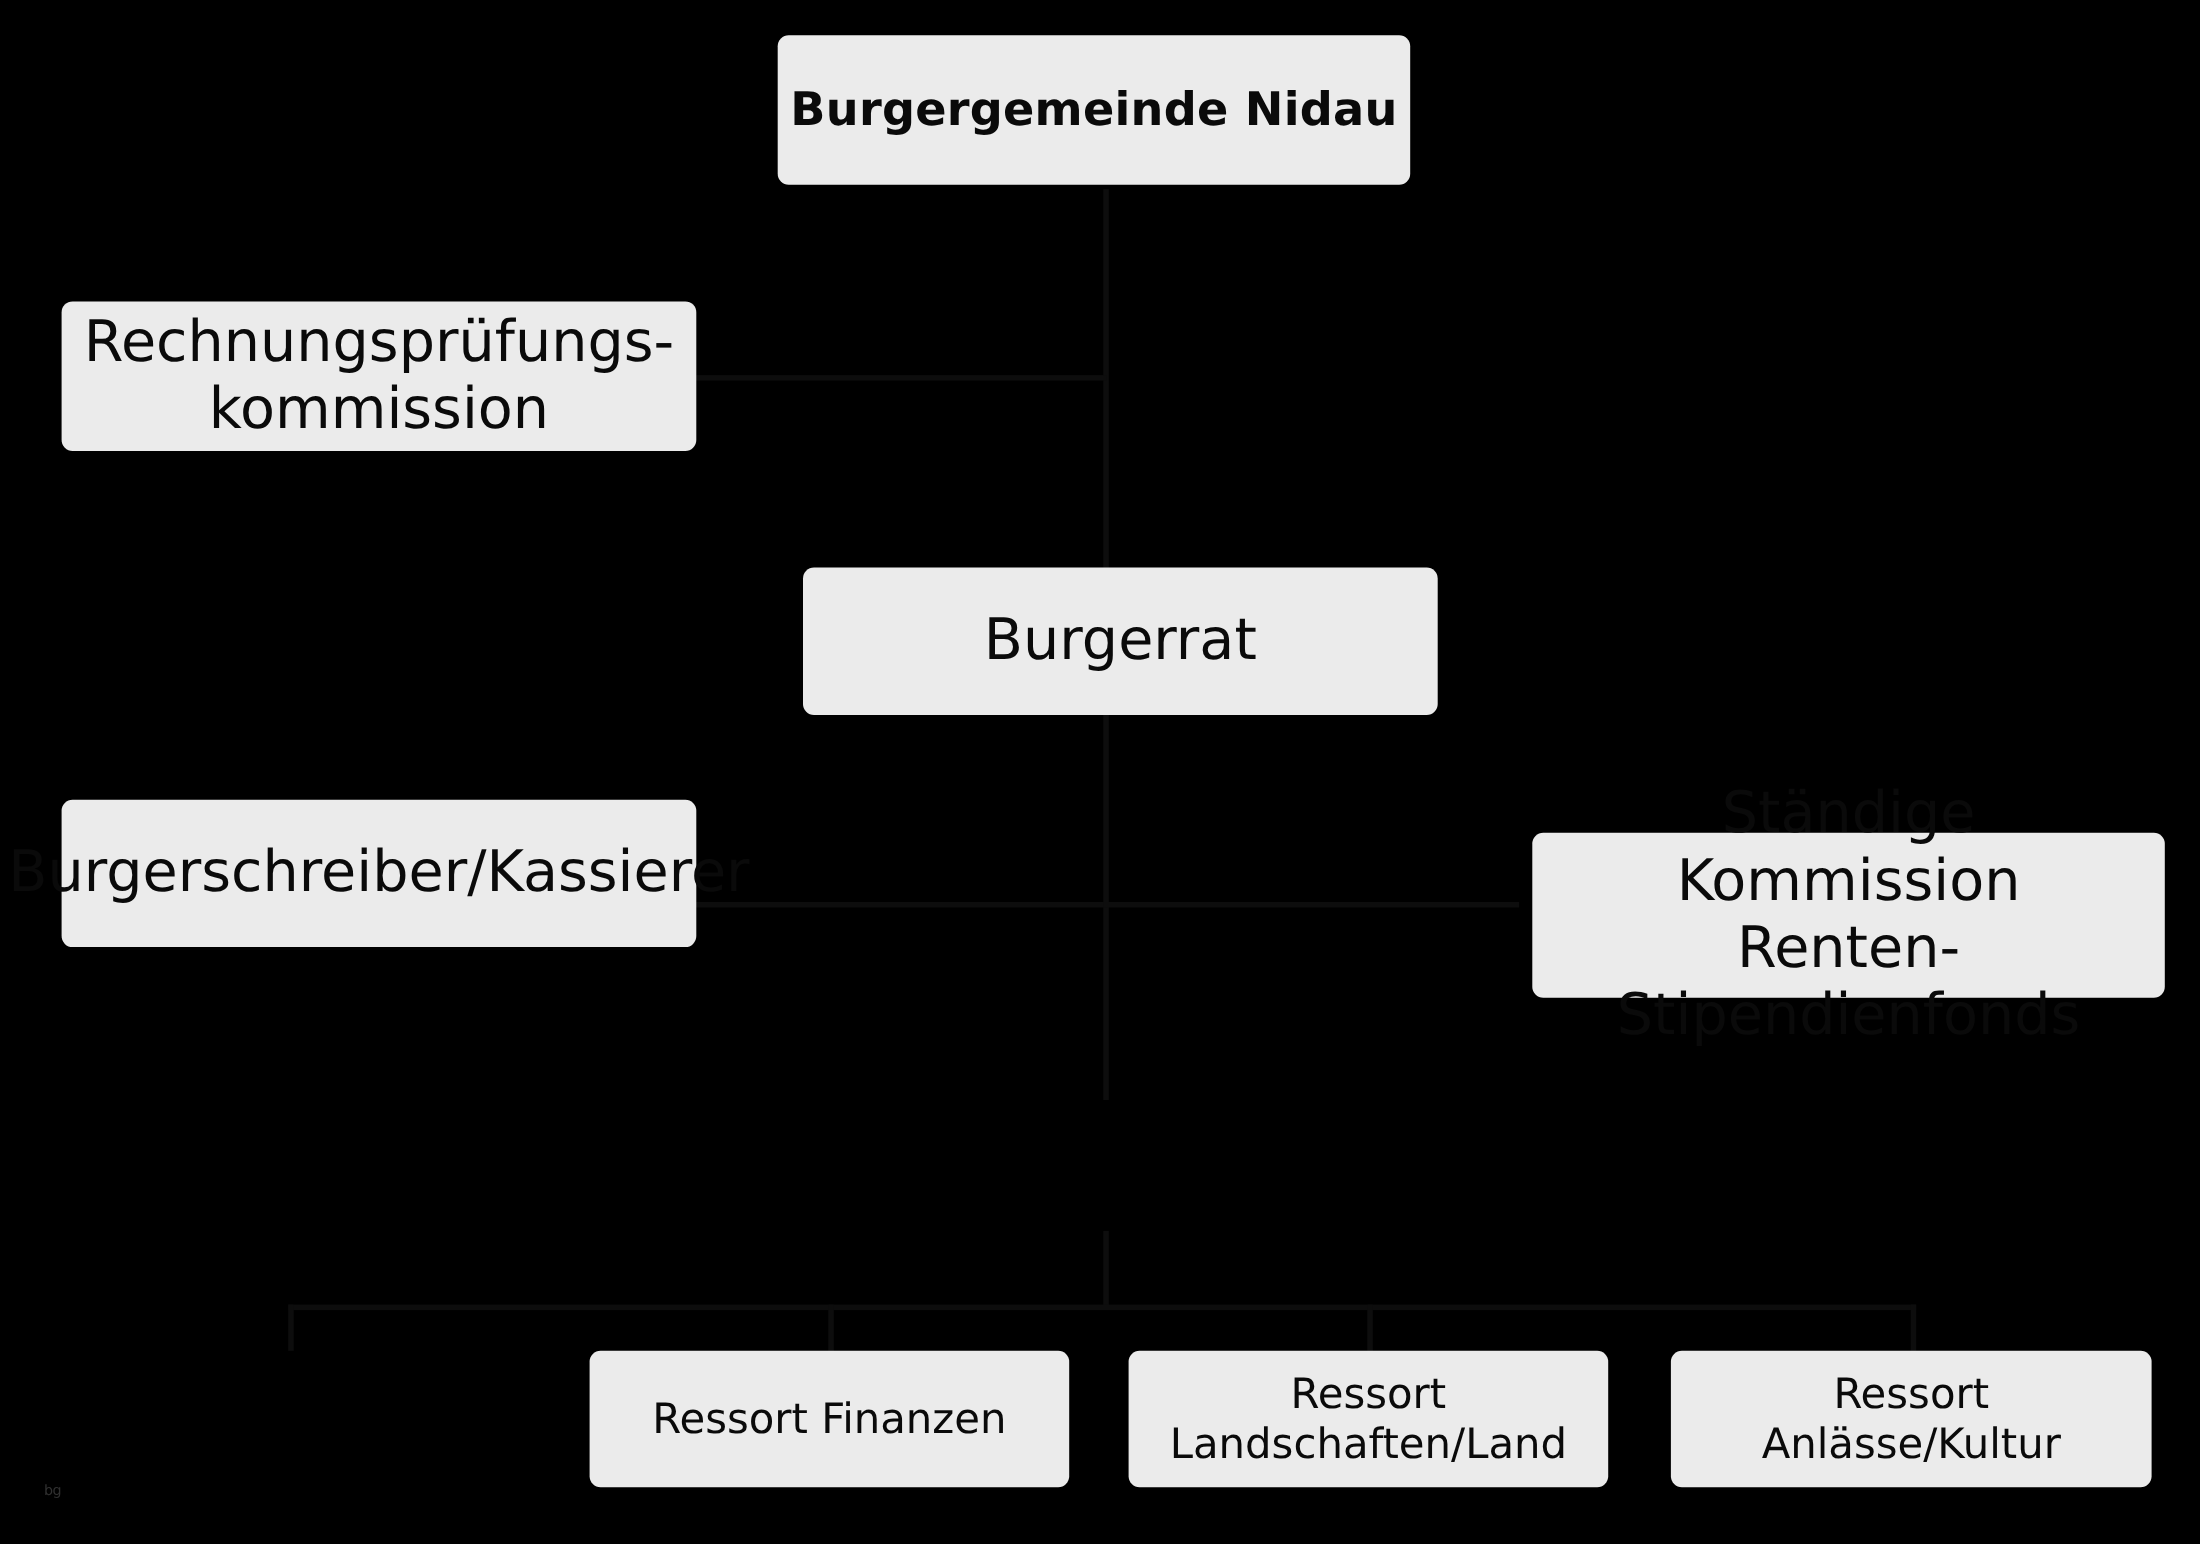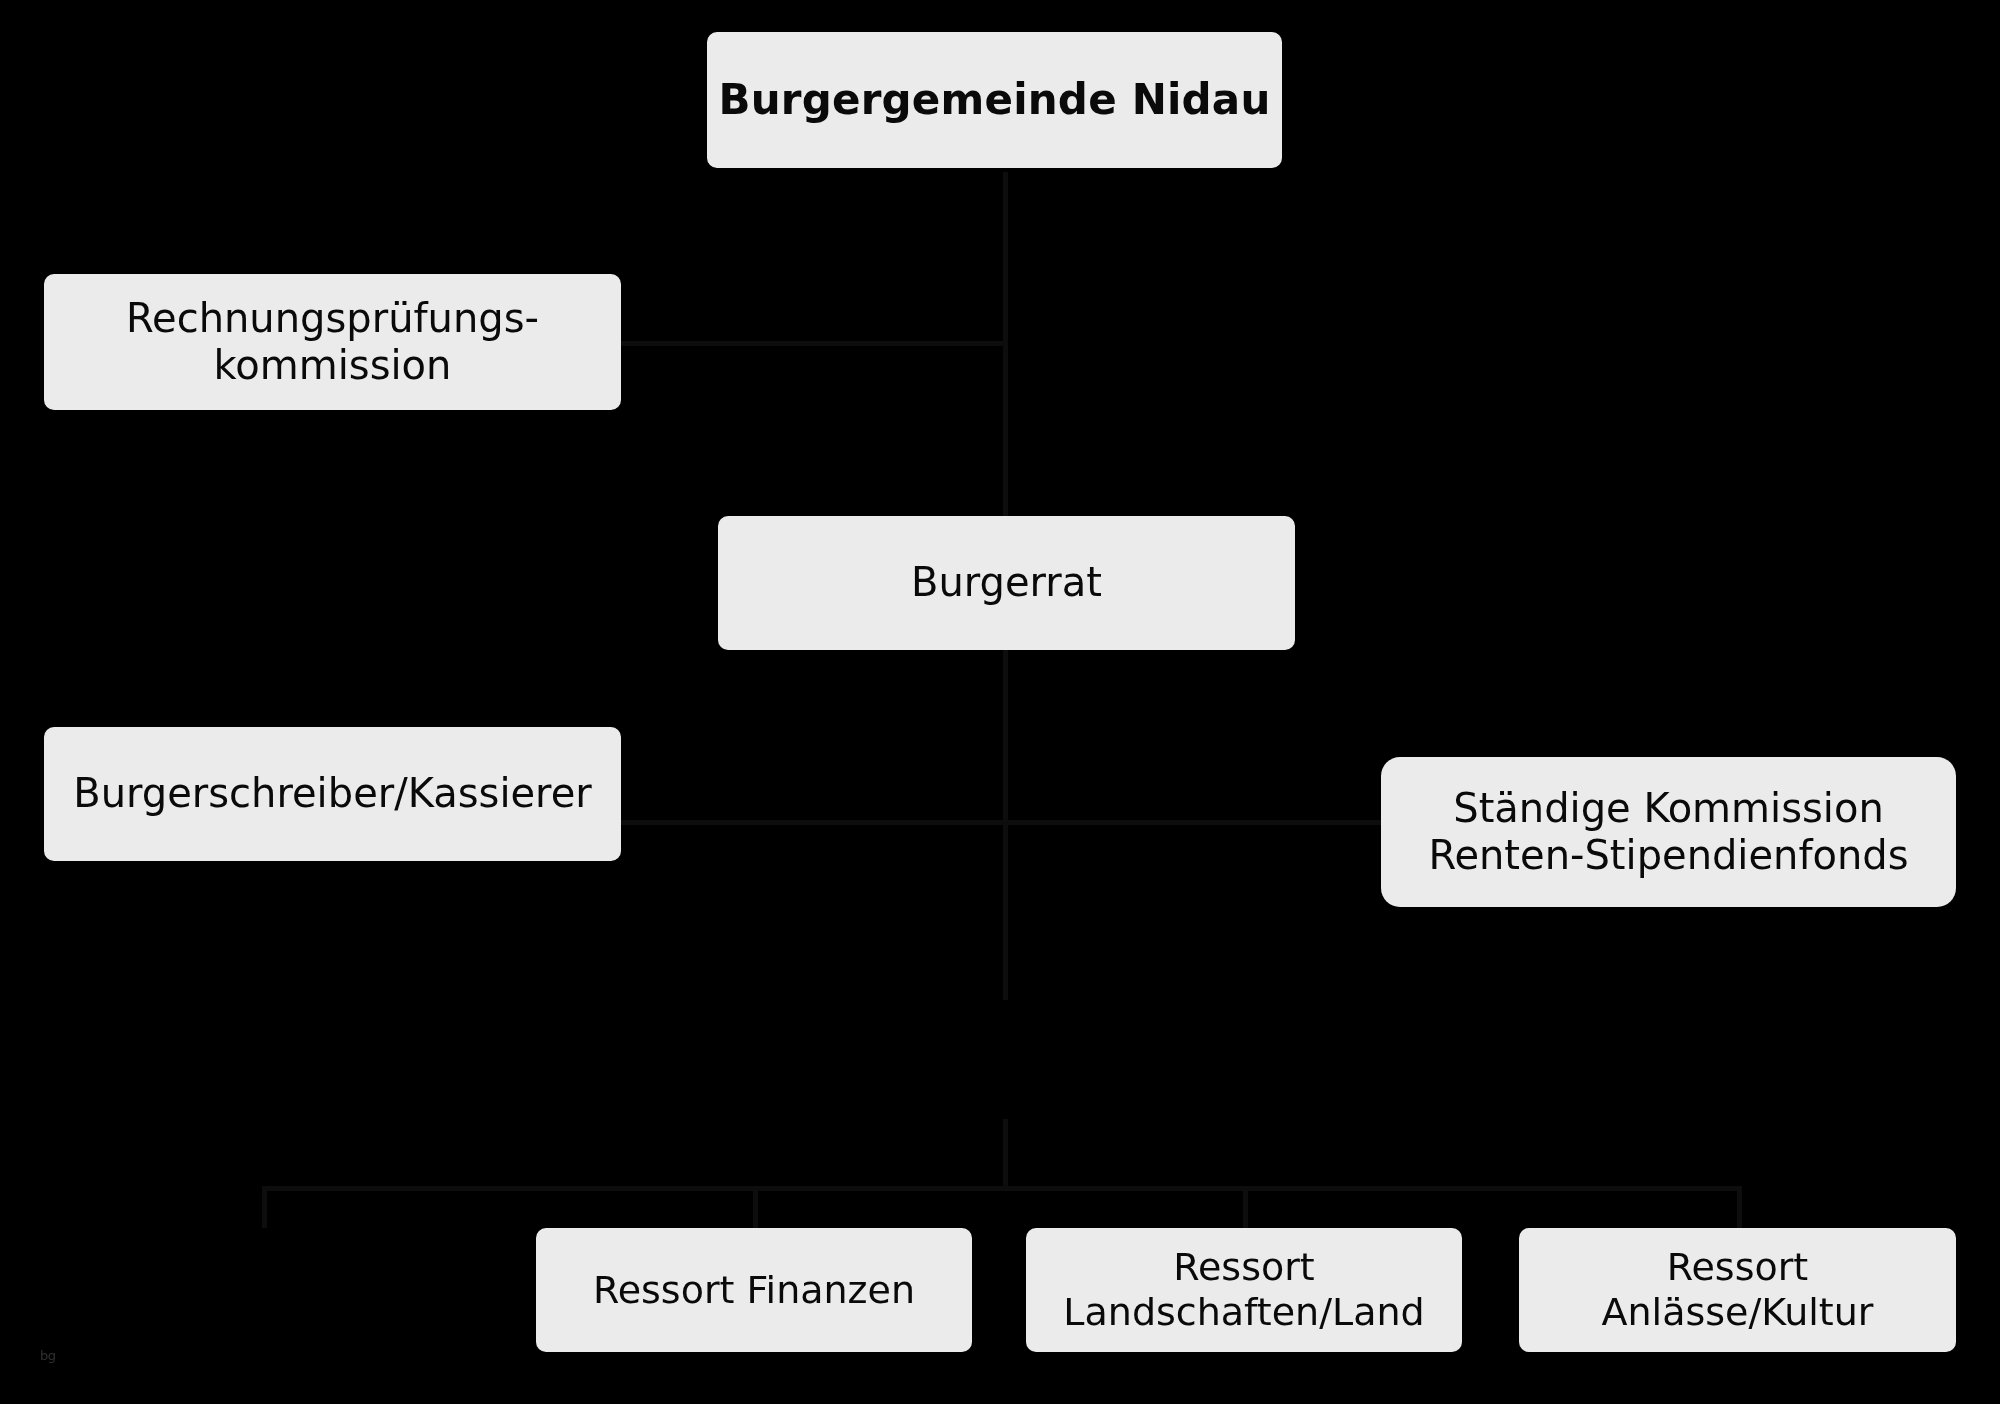--- a/index.html
+++ b/index.html
@@ -42,21 +42,22 @@
   }
 
   .node-root {
     font-weight: bold;
     font-size: 42px;
     letter-spacing: 0.2px;
   }
 
   .node-std {
     font-weight: normal;
-    font-size: 40px;
+    font-size: 52px;
+    margin-left: 12px;
   }
 
   .node-small {
     font-weight: normal;
     font-size: 38px;
   }
 
   
   .artifact {
     position: absolute;
@@ -98,21 +99,21 @@
   </div>
 
   <div class="node node-std" style="left:718px; top:516px; width:577px; height:134px;">
     <span>Burgerrat</span>
   </div>
 
   <div class="node node-std" style="left:44px; top:727px; width:577px; height:134px;">
     <span>Burgerschreiber/Kassierer</span>
   </div>
 
-  <div class="node node-std" style="left:1381px; top:757px; width:575px; height:150px;border-radius:19px;">
+  <div class="node node-std" style="left:1381px; top:757px; width:575px; height:150px;">
     <span>Ständige Kommission
 Renten-Stipendienfonds</span>
   </div>
 
 
 
   <div class="node node-small" style="left:536px; top:1228px; width:436px; height:124px;">
     <span>Ressort Finanzen</span>
   </div>
 

